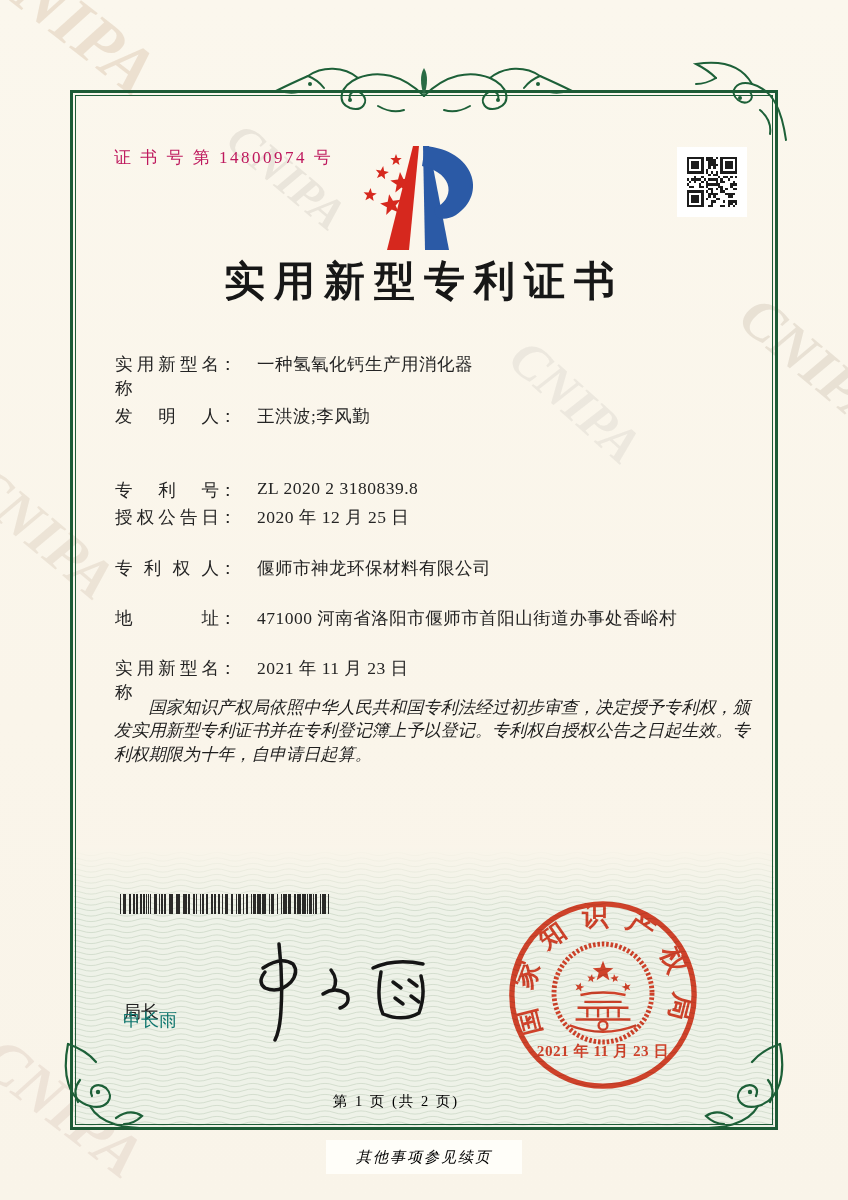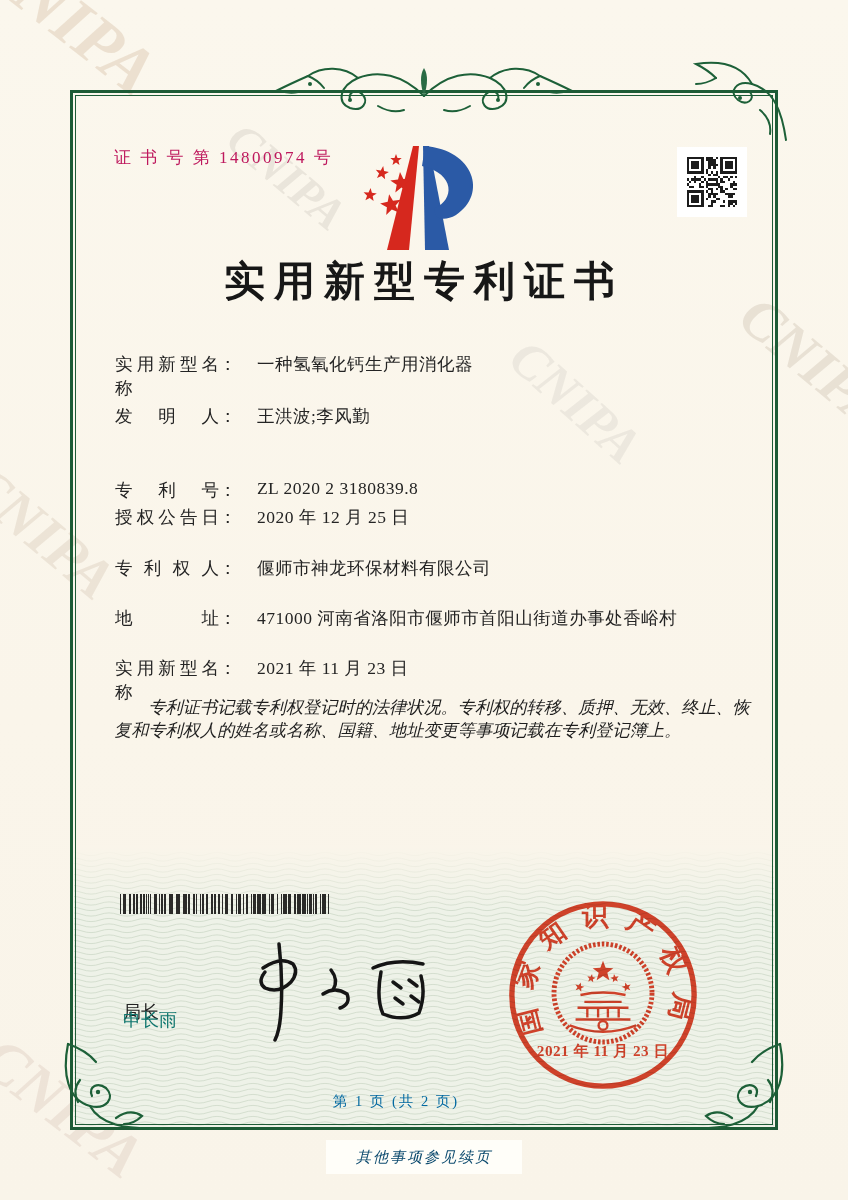--- a/index.html
+++ b/index.html
@@ -38,23 +38,23 @@
   .fpair2{position:absolute;left:337px;top:0;}
   
   .bodytext{left:114px;top:696px;width:636px;font-size:17.2px;line-height:23.4px;
             text-align:justify;color:#1e1e1e;font-style:italic;}
   .bodytext p{margin:0;text-indent:2em;}
   
   .sig-title{left:123px;top:972px;font-size:18px;font-family:"Liberation Sans","DejaVu Sans",sans-serif;color:#222;margin-top:28px;}
   .sig-name{left:123px;top:1008px;font-size:18px;font-family:"Liberation Sans","DejaVu Sans",sans-serif;color:#0f766e;}
   
   .pageno{left:70px;top:1092px;width:652px;text-align:center;font-size:14.5px;
-          letter-spacing:2px;color:#0369a1;}
+          letter-spacing:2px;color:#000000;}
   .footnote{left:326px;top:1140px;width:196px;height:34px;line-height:34px;text-align:center;
-            background:#fffef9;font-size:15px;letter-spacing:2px;color:#0c4a6e;font-style:italic;}
+            background:#fffef9;font-size:15px;letter-spacing:2px;color:#000000;font-style:italic;}
   .seal{mix-blend-mode:multiply;opacity:.95;}
   svg{display:block;}
   .seal text{font-family:"Liberation Serif","DejaVu Serif",serif;}
 </style>
 </head>
 <body>
 
 <span class="wm wm1">CNIPA</span>
 <span class="wm wm2">CNIPA</span>
 <span class="wm wm3">CNIPA</span>
@@ -284,21 +284,21 @@
   <span class="fvalue">471000 河南省洛阳市偃师市首阳山街道办事处香峪村</span>
 </div>
 <div class="frow" style="top:656px">
   <span>
     <span class="flabel">实用新型名称</span><span class="fcolon">：</span>
     <span class="fvalue">2021 年 11 月 23 日</span>
   </span>
 </div>
 
 <div class="abs bodytext">
-  <p>专利证书记载专利权登记时的法律状况。专利权的转移、质押、无效、终止、恢复和专利权人的姓名或名称、国籍、地址变更等事项记载在专利登记簿上。</p>
+  <p>国家知识产权局依照中华人民共和国专利法经过初步审查，决定授予专利权，颁发实用新型专利证书并在专利登记簿上予以登记。专利权自授权公告之日起生效。专利权期限为十年，自申请日起算。</p>
 </div>
 
 <svg class="abs" style="left:120px;top:894px;" width="215" height="20" viewBox="0 0 215 20">
   <g id="barcode-bars" fill="#2a2a28">
       <rect x="0" y="0" width="1" height="20"></rect>
       <rect x="3" y="0" width="3" height="20"></rect>
       <rect x="9" y="0" width="2" height="20"></rect>
       <rect x="13" y="0" width="2" height="20"></rect>
       <rect x="16" y="0" width="2" height="20"></rect>
       <rect x="20" y="0" width="2" height="20"></rect>

